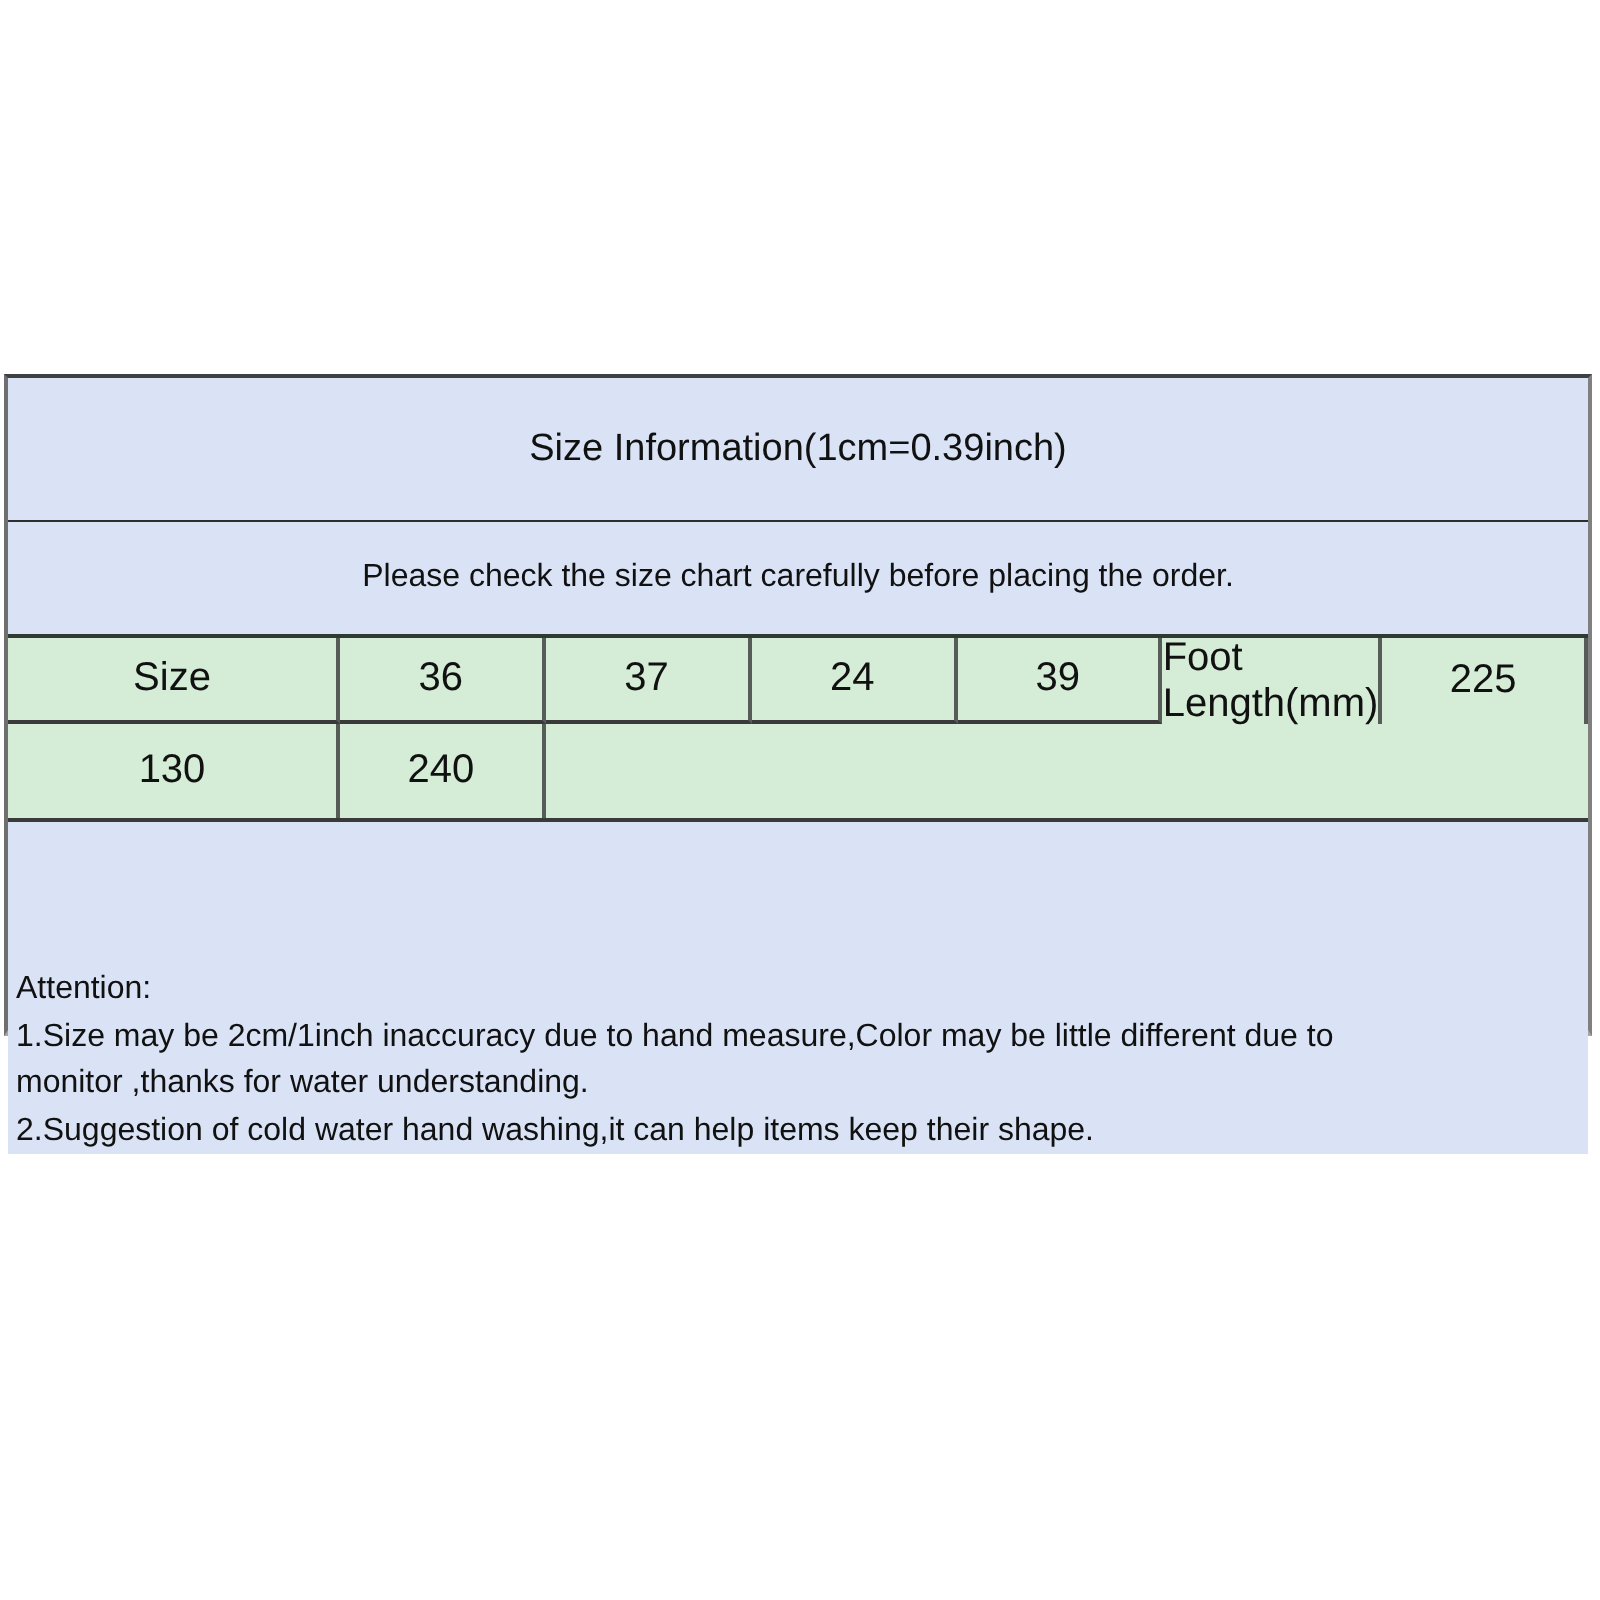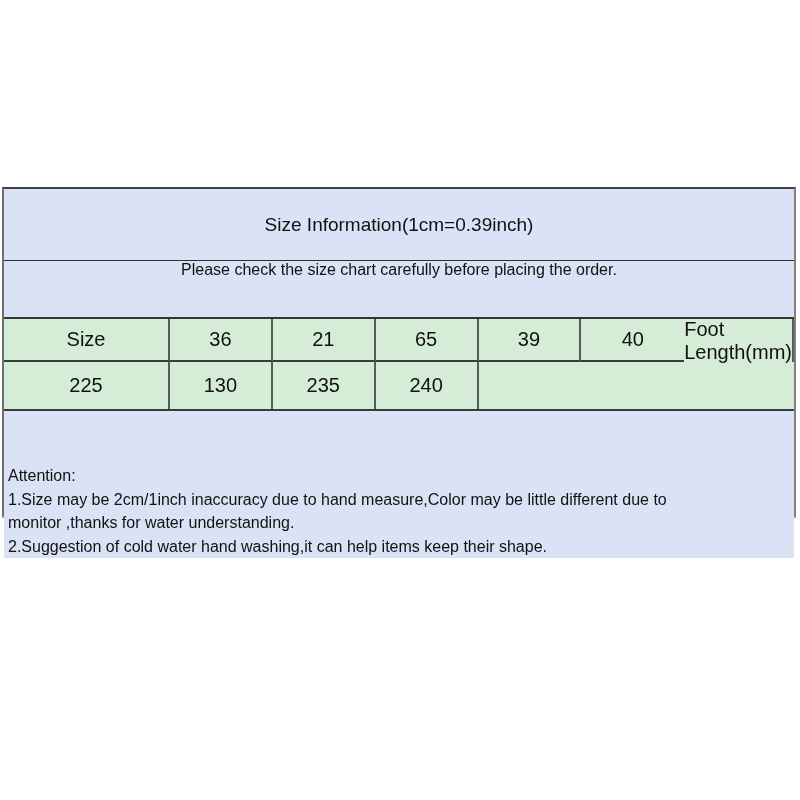--- a/index.html
+++ b/index.html
@@ -30,21 +30,21 @@
     align-items: center;
     justify-content: center;
     font-size: 19px;
     border-bottom: 1px solid #2e2e2e;
     background: #d9e3f5;
   }
   .row-note {
     height: 56px;
     flex: 0 0 56px;
     display: flex;
-    align-items: flex-start;
+    align-items: center;
     justify-content: center;
     padding-bottom: 1px;
     font-size: 16px;
     background: #d9e3f5;
   }
   .size-table {
     flex: 0 0 92px;
     display: grid;
     grid-template-columns: 166px repeat(6, 1fr);
     grid-template-rows: 43px 47px;
@@ -58,21 +58,21 @@
     justify-content: center;
     font-size: 20px;
     border-right: 2px solid #565d58;
     background: #d5edd6;
   }
   .size-table .cell.last { border-right: none; }
   .size-table .cell.top { border-bottom: 2px solid #3a3a3a; }
   .attention {
     flex: 1 1 auto;
     background: #d9e3f5;
-    padding: 53px 4px 0 4px;
+    padding: 72px 4px 0 4px;
     font-size: 16px;
     line-height: 23.5px;
   }
   .attention div { white-space: nowrap; }
 </style>
 </head>
 <body>
 
 <div class="sheet">
 
@@ -80,29 +80,27 @@
     <span>Size Information(1cm=0.39inch)</span>
   </div>
 
   <div class="row-note">
     <span>Please check the size chart carefully before placing the order.</span>
   </div>
 
   <div class="size-table">
     <div class="cell top">Size</div>
     <div class="cell top">36</div>
-    <div class="cell top">21</div>
-    <div class="cell top">65</div>
+    <div class="cell top">37</div>
+    <div class="cell top">24</div>
     <div class="cell top">39</div>
-    <div class="cell top last">40</div>
 
     <div class="cell">Foot Length(mm)</div>
     <div class="cell">225</div>
     <div class="cell">130</div>
-    <div class="cell">235</div>
     <div class="cell">240</div>
   </div>
 
   <div class="attention">
     <div>Attention:</div>
     <div>1.Size may be 2cm/1inch inaccuracy due to hand measure,Color may be little different due to</div>
     <div>monitor ,thanks for water understanding.</div>
     <div>2.Suggestion of cold water hand washing,it can help items keep their shape.</div>
   </div>
 

